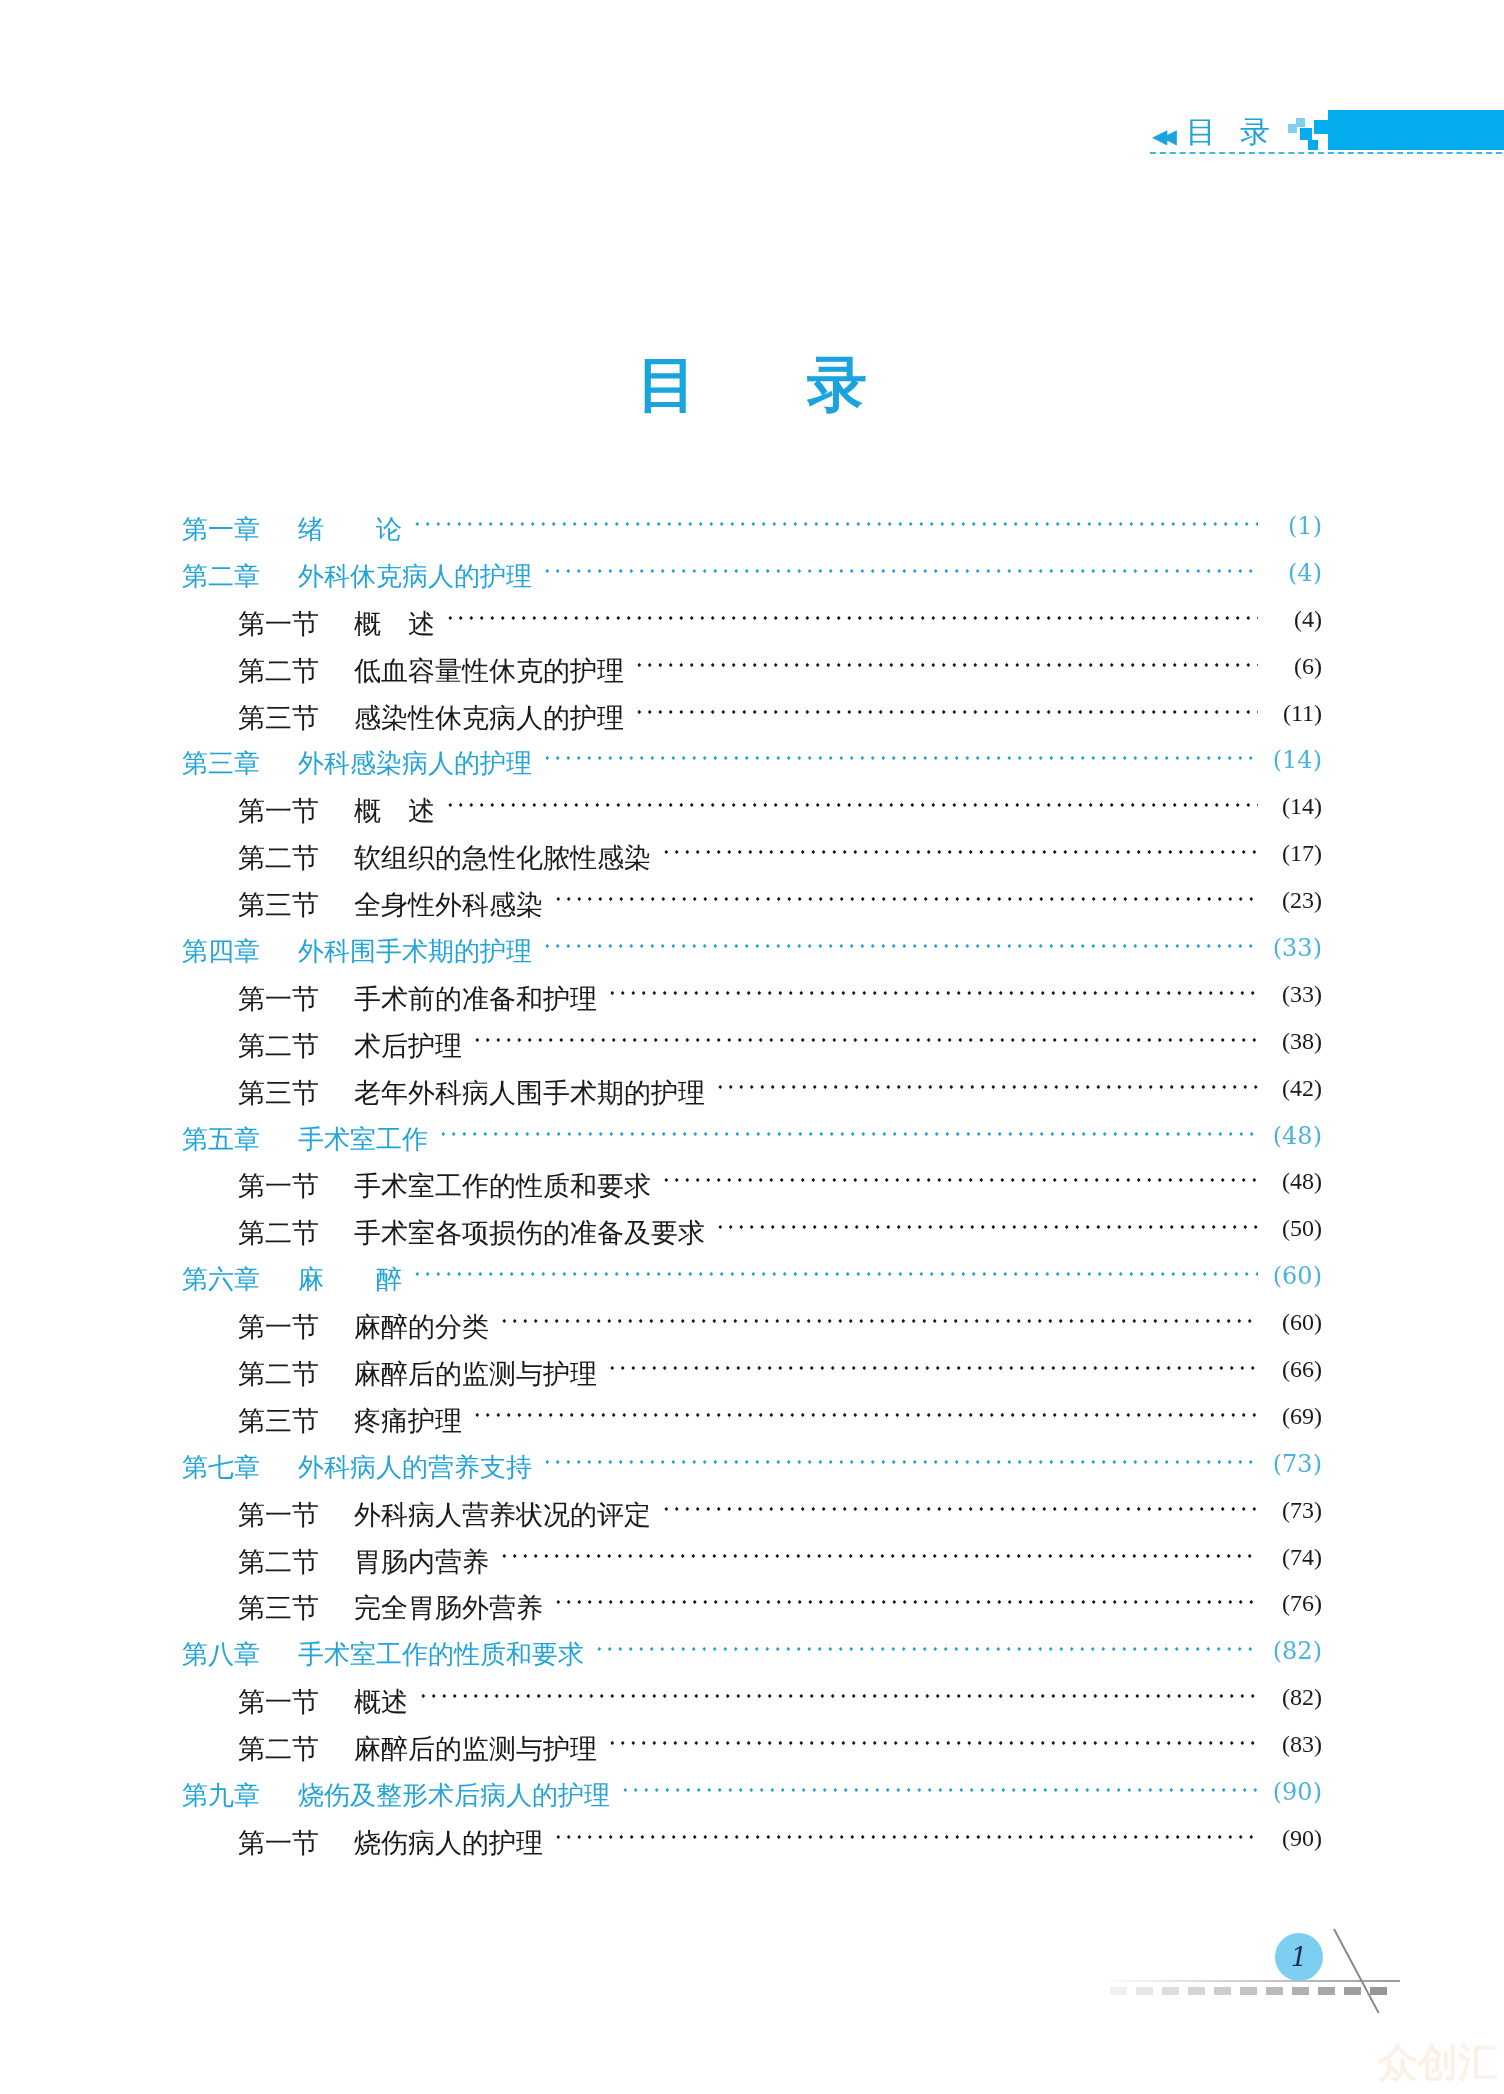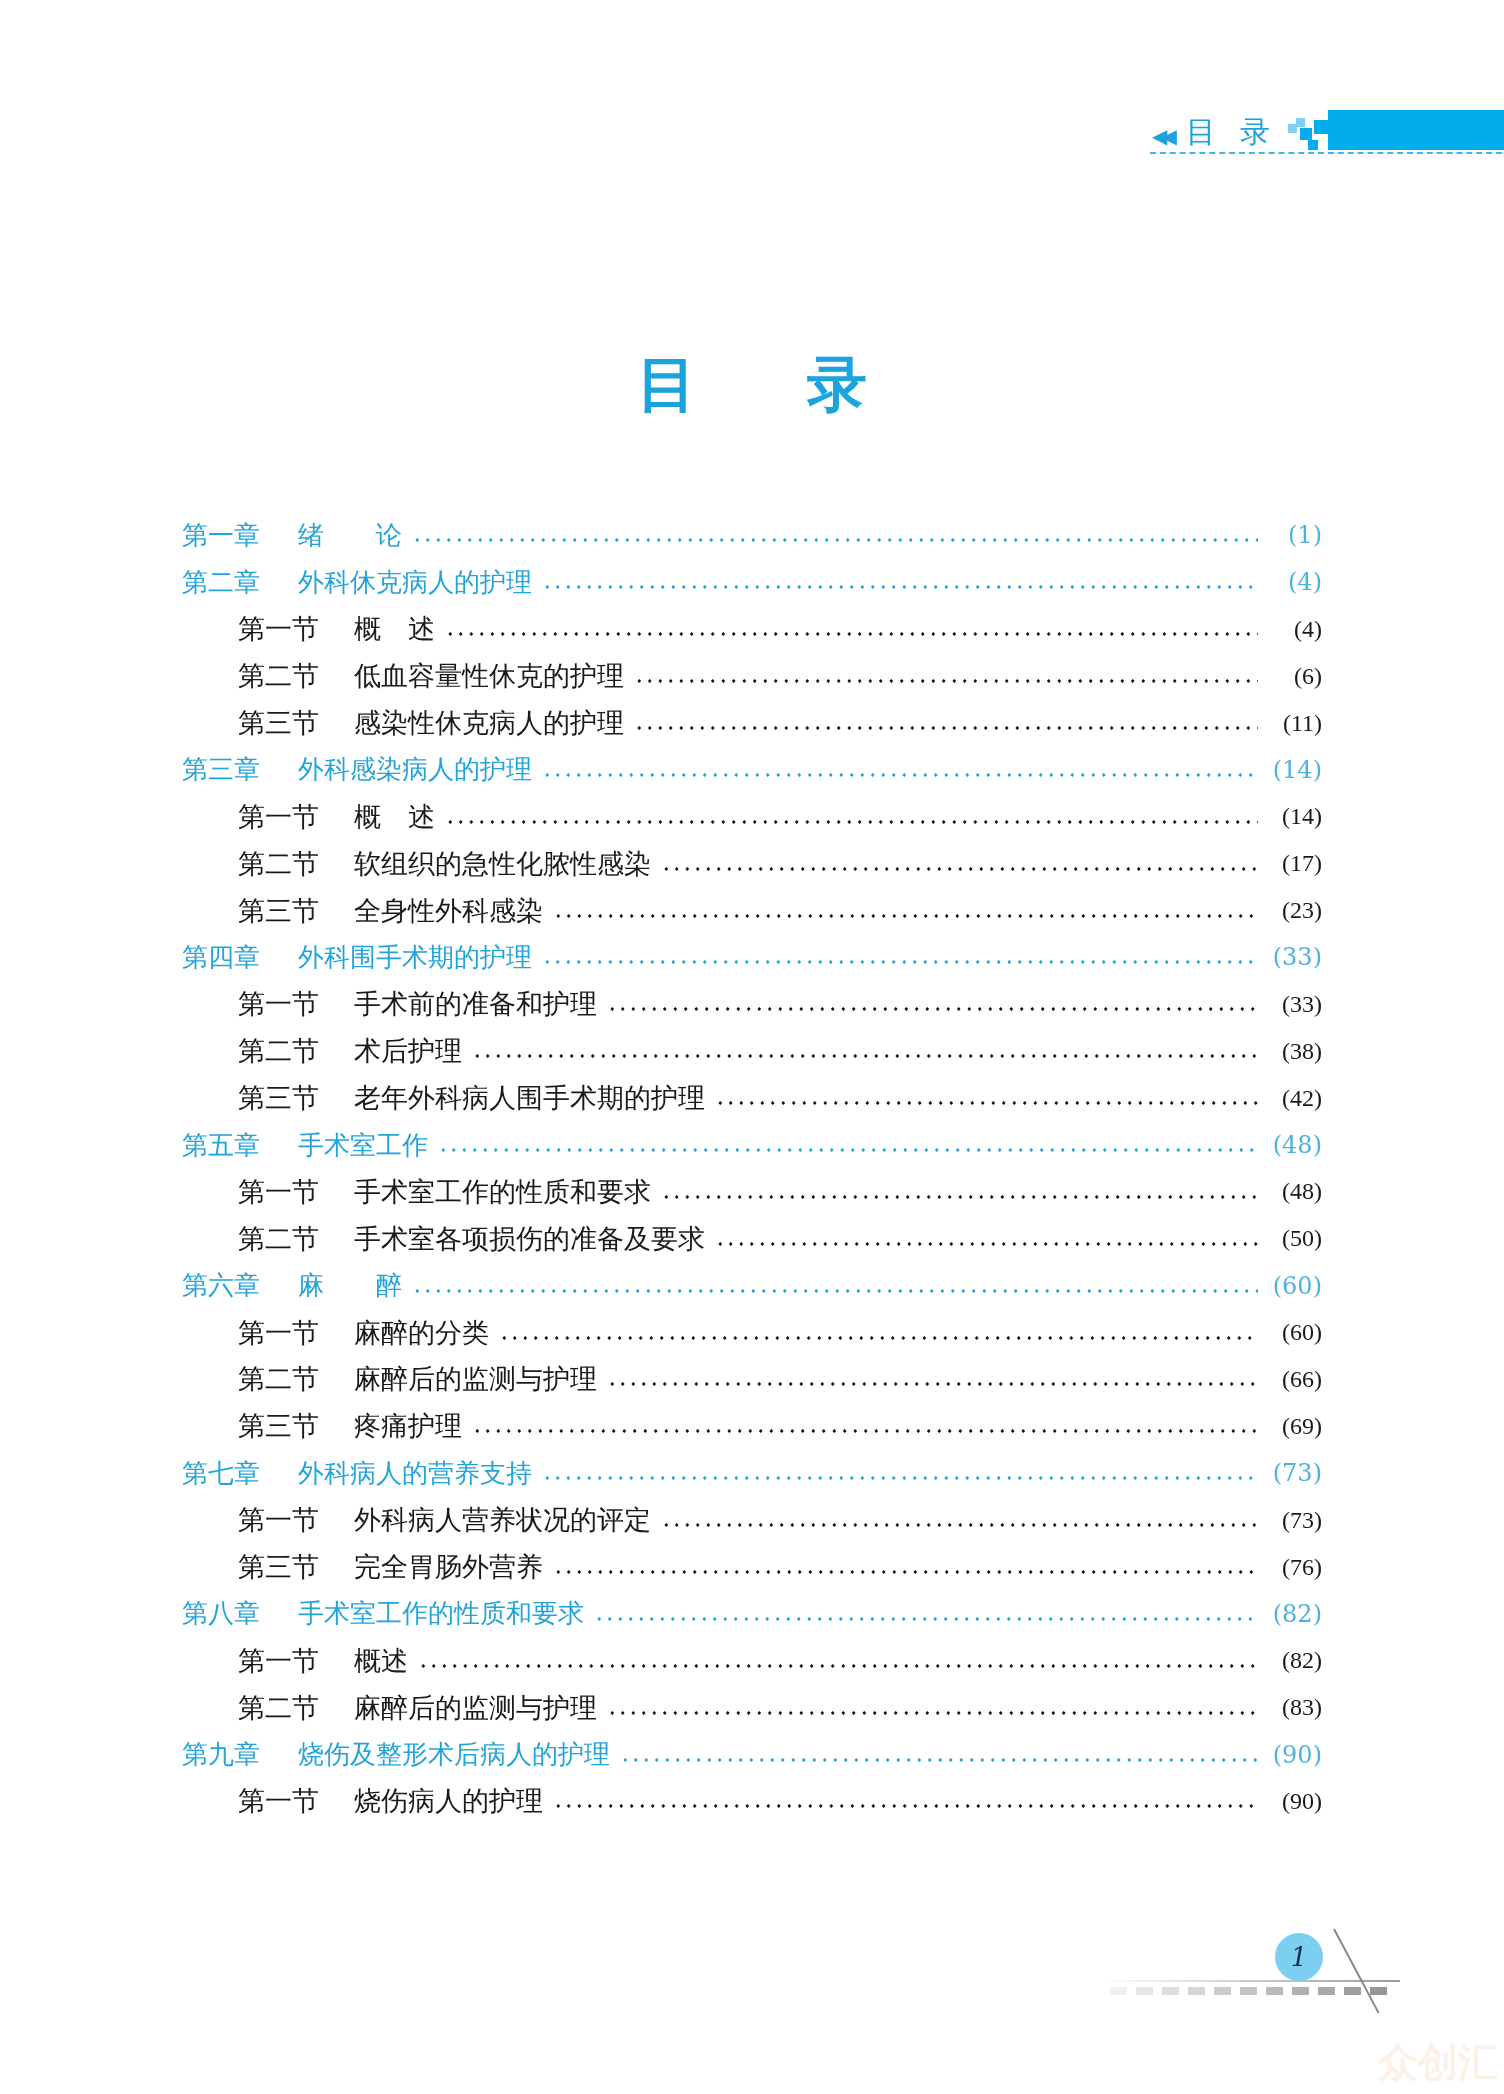--- a/index.html
+++ b/index.html
@@ -17,21 +17,21 @@
   .run-header .sq.l { background: #7fd0f2; }
   .run-header .dash { position: absolute; left: 0; top: 44px; width: 352px; border-top: 2px dashed #3fb6e6; }
 
   .title {
     position: absolute; left: 0; top: 345px; width: 1504px; text-align: center;
     color: #1aa3dd; font-size: 60px; font-weight: bold; letter-spacing: 110px;
     padding-left: 110px; box-sizing: border-box;
   }
 
   .toc { position: absolute; left: 182px; top: 512px; width: 1140px; }
-  .row { position: relative; height: 46.9px; display: flex; align-items: center; font-size: 27px; }
+  .row { position: relative; height: 46.9px; display: flex; font-size: 27px; }
   .row .head { white-space: pre; padding-right: 10px; }
   .row .leader {
     flex: 1; height: 4px; margin-top: 10px;
     background-image: radial-gradient(circle, currentColor 1.5px, transparent 1.8px);
     background-size: 10.5px 4px; background-repeat: repeat-x;
   }
   .row .page { width: 64px; text-align: right; white-space: pre; }
   .row.chapter { color: #23a4d9; font-family: "DejaVu Sans", "Liberation Sans", sans-serif; font-size: 26px; }
   .row.chapter .page { font-family: "DejaVu Serif", serif; font-size: 24px; color: #4bb3df; }
   .row.section { color: #1a1a1a; padding-left: 56px; font-family: Liberation Serif, serif; }
@@ -170,20 +170,25 @@
     </div>
     <div class="row chapter">
       <span class="head"><span class="num">第七章</span><span>外科病人的营养支持</span></span>
       <span class="leader"></span>
       <span class="page">(73)</span>
     </div>
     <div class="row section">
       <span class="head"><span class="num">第一节</span><span>外科病人营养状况的评定</span></span>
       <span class="leader"></span>
       <span class="page">(73)</span>
+    </div>
+    <div class="row section">
+      <span class="head"><span class="num">第二节</span><span>胃肠内营养</span></span>
+      <span class="leader"></span>
+      <span class="page">(74)</span>
     </div>
     <div class="row section">
       <span class="head"><span class="num">第三节</span><span>完全胃肠外营养</span></span>
       <span class="leader"></span>
       <span class="page">(76)</span>
     </div>
     <div class="row chapter">
       <span class="head"><span class="num">第八章</span><span>手术室工作的性质和要求</span></span>
       <span class="leader"></span>
       <span class="page">(82)</span>

